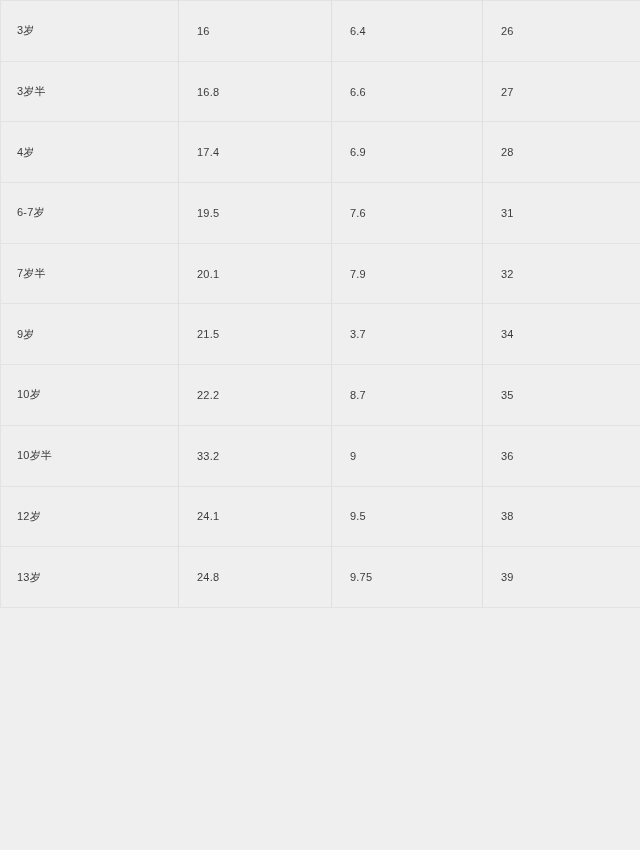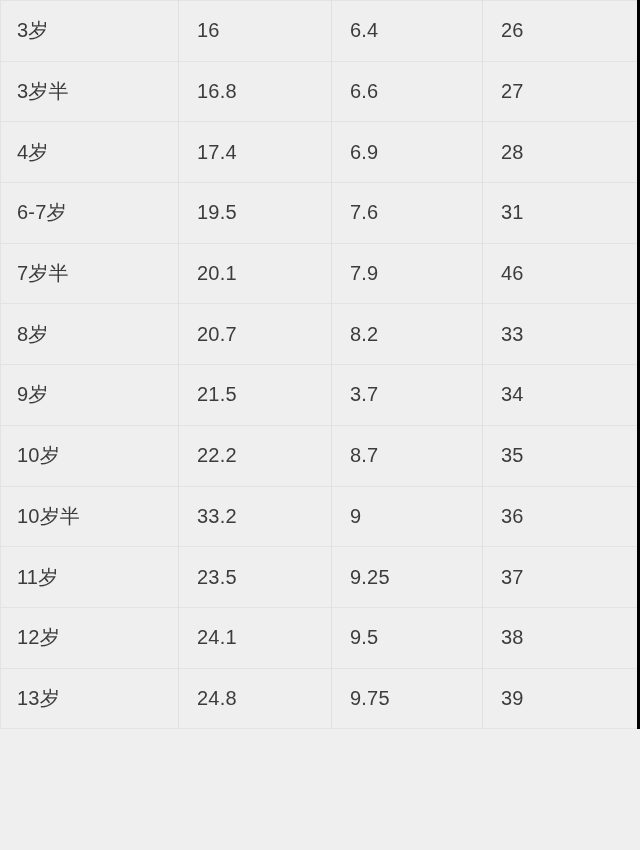--- a/index.html
+++ b/index.html
@@ -36,37 +36,37 @@
 
   table.data-table tr {
     height: 60.7px;
   }
 
   table.data-table td {
     box-sizing: border-box;
     height: 60.7px;
     padding: 0 0 0 18px;
     vertical-align: middle;
-    font-size: 20px;
+    font-size: 11px;
     color: #3c3c3c;
     letter-spacing: 0.2px;
     border-top: 1px solid #e3e3e3;
     border-right: 1px solid #e0e0e0;
     background: #efefef;
     white-space: nowrap;
     overflow: hidden;
   }
 
   table.data-table td.col-first {
     border-left: 1px solid #e3e3e3;
     padding-left: 16px;
   }
 
   table.data-table td.col-last {
-    border-right: 7px solid #000000;
+    border-right: 1px solid #000000;
   }
 
   table.data-table tr:last-child td {
     border-bottom: 1px solid #e3e3e3;
   }
 </style>
 </head>
 <body>
 
 <div class="table-wrap">
@@ -106,29 +106,23 @@
         <td class="col-first">6-7岁</td>
         <td>19.5</td>
         <td>7.6</td>
         <td class="col-last">31</td>
       </tr>
 
       <tr>
         <td class="col-first">7岁半</td>
         <td>20.1</td>
         <td>7.9</td>
-        <td class="col-last">46</td>
+        <td class="col-last">32</td>
       </tr>
 
-      <tr>
-        <td class="col-first">8岁</td>
-        <td>20.7</td>
-        <td>8.2</td>
-        <td class="col-last">33</td>
-      </tr>
 
       <tr>
         <td class="col-first">9岁</td>
         <td>21.5</td>
         <td>3.7</td>
         <td class="col-last">34</td>
       </tr>
 
       <tr>
         <td class="col-first">10岁</td>
@@ -137,26 +131,20 @@
         <td class="col-last">35</td>
       </tr>
 
       <tr>
         <td class="col-first">10岁半</td>
         <td>33.2</td>
         <td>9</td>
         <td class="col-last">36</td>
       </tr>
 
-      <tr>
-        <td class="col-first">11岁</td>
-        <td>23.5</td>
-        <td>9.25</td>
-        <td class="col-last">37</td>
-      </tr>
 
       <tr>
         <td class="col-first">12岁</td>
         <td>24.1</td>
         <td>9.5</td>
         <td class="col-last">38</td>
       </tr>
 
       <tr>
         <td class="col-first">13岁</td>

